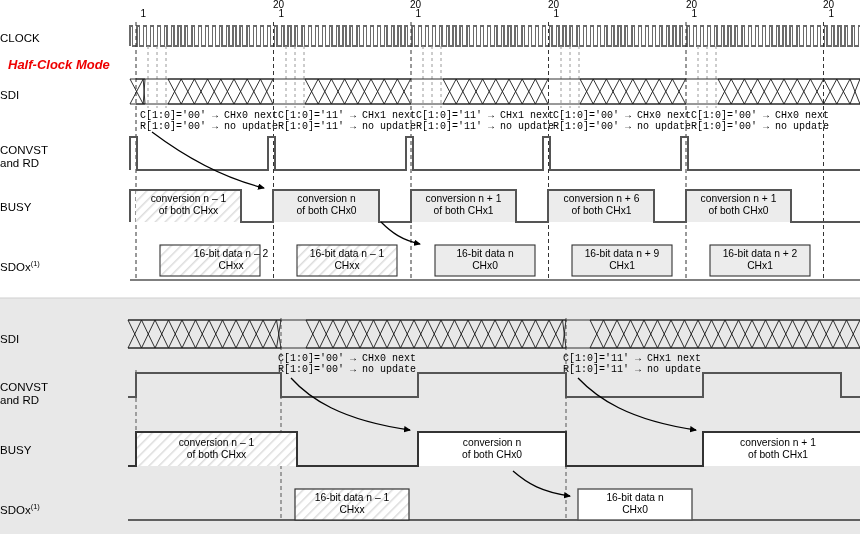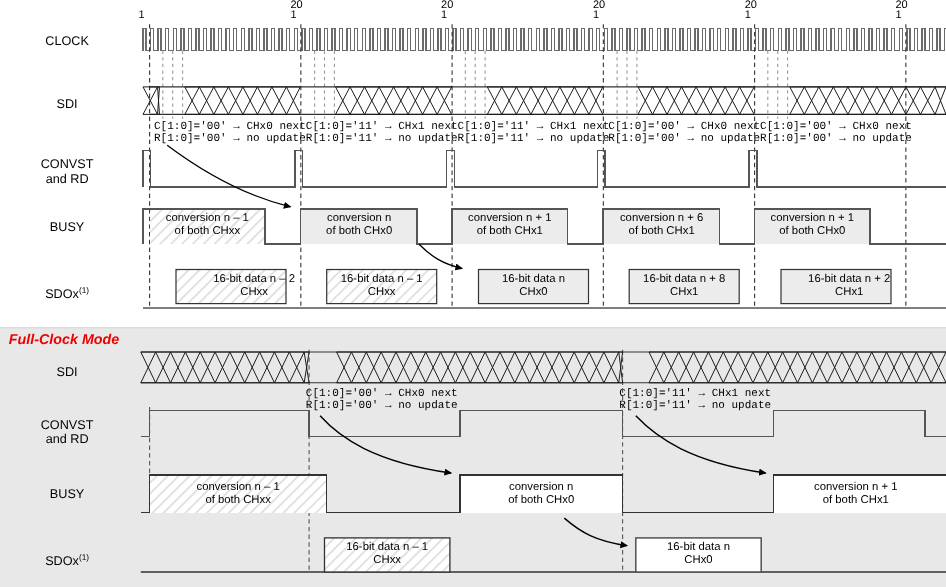--- a/index.html
+++ b/index.html
@@ -1,22 +1,22 @@
 <!DOCTYPE html>
 <html><head>
 <meta charset="utf-8">
 <style>
   html,body{margin:0;padding:0;background:#ffffff;}
   body{width:860px;height:534px;position:relative;overflow:hidden;
        font-family:"Liberation Sans",sans-serif;color:#000;}
   #root{position:absolute;left:0;top:0;width:860px;height:534px;}
-  .lbl{position:absolute;text-align:center;font-size:11.5px;line-height:13px;color:#000;white-space:nowrap;}
+  .lbl{position:absolute;text-align:left;font-size:11.5px;line-height:13px;color:#000;white-space:nowrap;}
   .lbl.red{color:#ee0000;font-style:italic;font-weight:bold;font-size:13px;text-align:left;}
   .note{position:absolute;font-size:10px;line-height:11px;white-space:nowrap;color:#000;font-family:Liberation Mono, monospace;}
-  .num{position:absolute;font-size:10px;line-height:10px;text-align:left;width:20px;}
+  .num{position:absolute;font-size:10px;line-height:10px;text-align:right;width:20px;}
   svg{position:absolute;left:0;top:0;overflow:visible;}
   .boxtext{position:absolute;text-align:center;font-size:10.3px;line-height:12px;
            white-space:nowrap;pointer-events:none;}
   .fcbg{position:absolute;background:#e8e8e8;}
 </style>
 </head>
 <body>
 
 <div id="root">
 
@@ -34,33 +34,33 @@
   <div class="num" style="left:539px;top:9px;">1</div>
 
   <div class="num" style="left:677px;top:0px;">20</div>
   <div class="num" style="left:677px;top:9px;">1</div>
 
   <div class="num" style="left:814px;top:0px;">20</div>
   <div class="num" style="left:814px;top:9px;">1</div>
 
   <div class="lbl" style="left:0;top:32px;width:122px;">CLOCK</div>
 
+  <div class="lbl red" style="left:8px;top:58px;width:200px;">Half-Clock Mode</div>
 
   <div class="lbl" style="left:0;top:89px;width:122px;">SDI</div>
 
   <div class="lbl" style="left:0;top:144px;width:122px;">CONVST</div>
   <div class="lbl" style="left:0;top:157px;width:122px;">and RD</div>
 
   <div class="lbl" style="left:0;top:201px;width:122px;">BUSY</div>
 
   <div class="lbl" style="left:0;top:257px;width:122px;">
     <span style="font-style:normal">SDOx</span><sup style="font-size:7.5px">(1)</sup>
   </div>
 
-  <div class="lbl red" style="left:8px;top:302px;width:200px;">Full-Clock Mode</div>
 
   <div class="lbl" style="left:0;top:333px;width:122px;">SDI</div>
 
   <div class="lbl" style="left:0;top:381px;width:122px;">CONVST</div>
   <div class="lbl" style="left:0;top:394px;width:122px;">and RD</div>
 
   <div class="lbl" style="left:0;top:444px;width:122px;">BUSY</div>
 
   <div class="lbl" style="left:0;top:500px;width:122px;">
     <span>SDOx</span><sup style="font-size:7.5px">(1)</sup>
@@ -250,24 +250,24 @@
   </div>
   <div class="boxtext" style="left:297px;top:248px;width:100px;">
     <div>16-bit data n – 1</div>
     <div>CHxx</div>
   </div>
   <div class="boxtext" style="left:435px;top:248px;width:100px;">
     <div>16-bit data n</div>
     <div>CHx0</div>
   </div>
   <div class="boxtext" style="left:572px;top:248px;width:100px;">
-    <div>16-bit data n + 8</div>
+    <div>16-bit data n + 9</div>
     <div>CHx1</div>
   </div>
-  <div class="boxtext" style="left:710px;top:248px;width:100px;padding-left:12px;">
+  <div class="boxtext" style="left:710px;top:248px;width:100px;">
     <div>16-bit data n + 2</div>
     <div>CHx1</div>
   </div>
 
   <div class="boxtext" style="left:136px;top:437px;width:161px;">
     <div>conversion n – 1</div>
     <div>of both CHxx</div>
   </div>
   <div class="boxtext" style="left:418px;top:437px;width:148px;">
     <div>conversion n</div>

